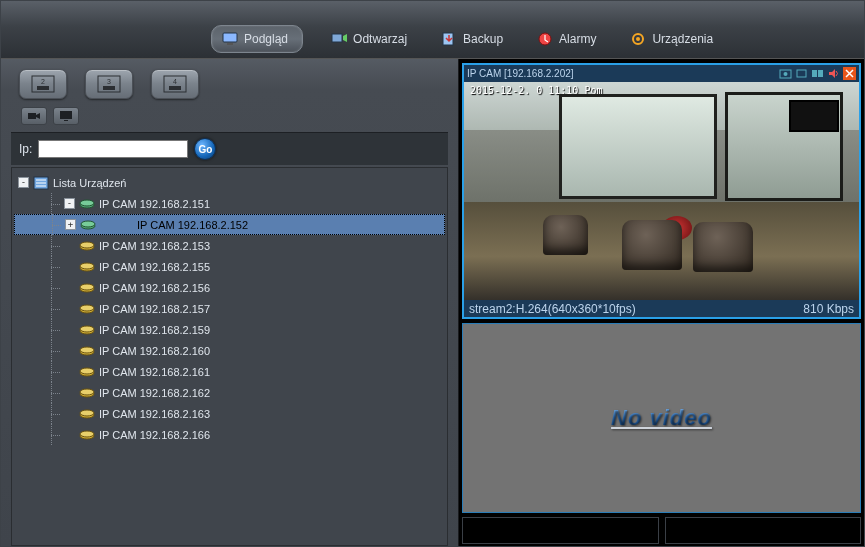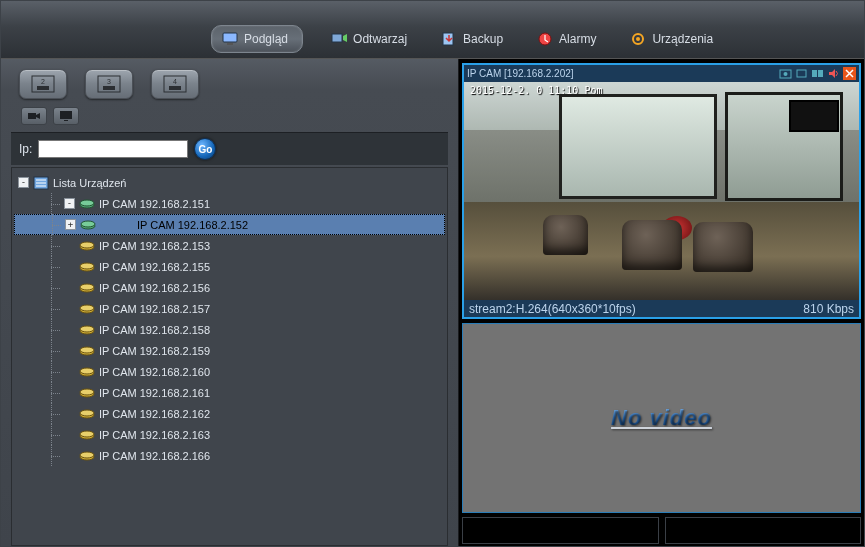--- a/index.html
+++ b/index.html
@@ -416,32 +416,20 @@
               <li>
                 <div class="node">
                   <span class="indent"></span>
                   <span class="conn"></span>
                   <span class="spacer"></span>
                   <svg class="nicon" viewBox="0 0 16 14">
                     <ellipse cx="8" cy="8" rx="7" ry="3" fill="#d4b23a" stroke="#6b5410"></ellipse>
                     <ellipse cx="8" cy="6" rx="7" ry="3" fill="#e8cf6a" stroke="#6b5410"></ellipse>
                   </svg>
                   <span class="nlabel">IP CAM 192.168.2.157</span>
-                </div>
-              </li>
-              <li>
-                <div class="node">
-                  <span class="indent"></span>
-                  <span class="conn"></span>
-                  <span class="spacer"></span>
-                  <svg class="nicon" viewBox="0 0 16 14">
-                    <ellipse cx="8" cy="8" rx="7" ry="3" fill="#d4b23a" stroke="#6b5410"></ellipse>
-                    <ellipse cx="8" cy="6" rx="7" ry="3" fill="#e8cf6a" stroke="#6b5410"></ellipse>
-                  </svg>
-                  <span class="nlabel">IP CAM 192.168.2.158</span>
                 </div>
               </li>
               <li>
                 <div class="node">
                   <span class="indent"></span>
                   <span class="conn"></span>
                   <span class="spacer"></span>
                   <svg class="nicon" viewBox="0 0 16 14">
                     <ellipse cx="8" cy="8" rx="7" ry="3" fill="#d4b23a" stroke="#6b5410"></ellipse>
                     <ellipse cx="8" cy="6" rx="7" ry="3" fill="#e8cf6a" stroke="#6b5410"></ellipse>

